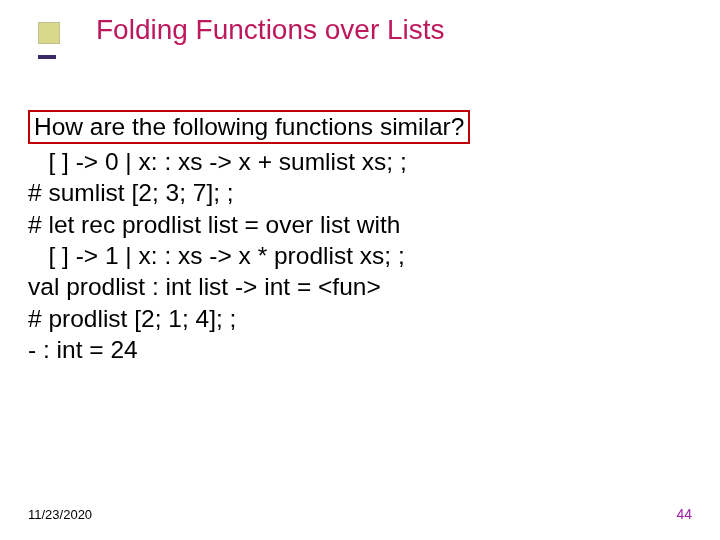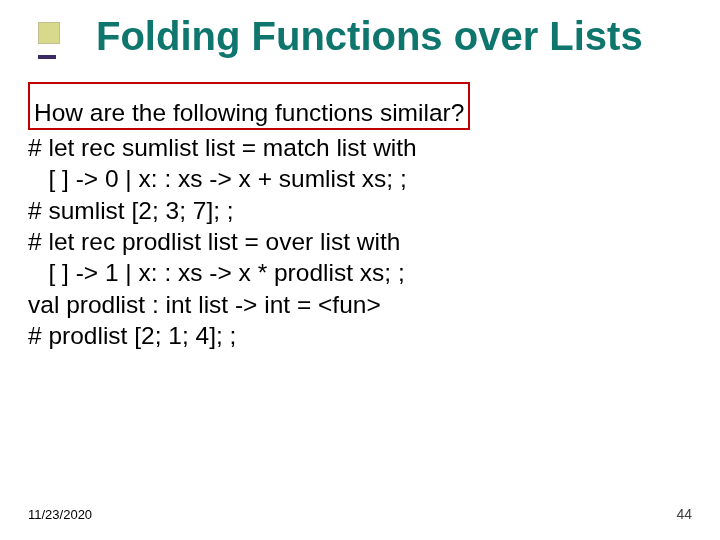--- a/index.html
+++ b/index.html
@@ -29,35 +29,36 @@
       left: 38px;
       top: 55px;
       width: 18px;
       height: 4px;
       background: #3a2a66;
     }
     .title-text {
       position: absolute;
       left: 96px;
       top: 14px;
-      font-size: 40px;
-      color: #0f766e;
-      font-weight: 700;
+      font-size: 28px;
+      color: #be185d;
+      font-weight: 400;
     }
     .content {
       position: absolute;
       left: 28px;
       top: 82px;
       width: 664px;
     }
     .highlight-box {
       border: 2px solid #c00000;
-      padding: 15px 4px 1px 4px;
+      padding: 1px 4px 1px 4px;
       margin-bottom: 2px;
       display: inline-block;
+      margin-top: 28px;
     }
     .line {
       font-size: 24.5px;
       line-height: 1.28;
       color: #000000;
       white-space: pre;
       font-family: Verdana, Geneva, sans-serif;
     }
     .question {
       font-size: 24.5px;
@@ -69,39 +70,39 @@
       left: 28px;
       bottom: 18px;
       font-size: 13px;
       color: #000000;
     }
     .footer-page {
       position: absolute;
       right: 28px;
       bottom: 18px;
       font-size: 14px;
-      color: #404040;
+      color: #a21caf;
     }
   </style>
 </head>
 <body>
 
 <div class="title-area">
   <div class="title-accent"></div>
   <div class="title-underline"></div>
   <div class="title-text">Folding Functions over Lists</div>
 </div>
 
 <div class="content">
   <div class="highlight-box">
     <div class="question">How are the following functions similar?</div>
   </div>
-  <div class="line"># let rec sumlist list = match list with</div>
   <div class="line">   [ ] -&gt; 0 | x: : xs -&gt; x + sumlist xs; ;</div>
   <div class="line"># sumlist [2; 3; 7]; ;</div>
   <div class="line"># let rec prodlist list = over list with</div>
   <div class="line">   [ ] -&gt; 1 | x: : xs -&gt; x * prodlist xs; ;</div>
   <div class="line">val prodlist : int list -&gt; int = &lt;fun&gt;</div>
   <div class="line"># prodlist [2; 1; 4]; ;</div>
+  <div class="line">- : int = 24</div>
 </div>
 
 <div class="footer-date">11/23/2020</div>
 <div class="footer-page">44</div>
 
 </body></html>

